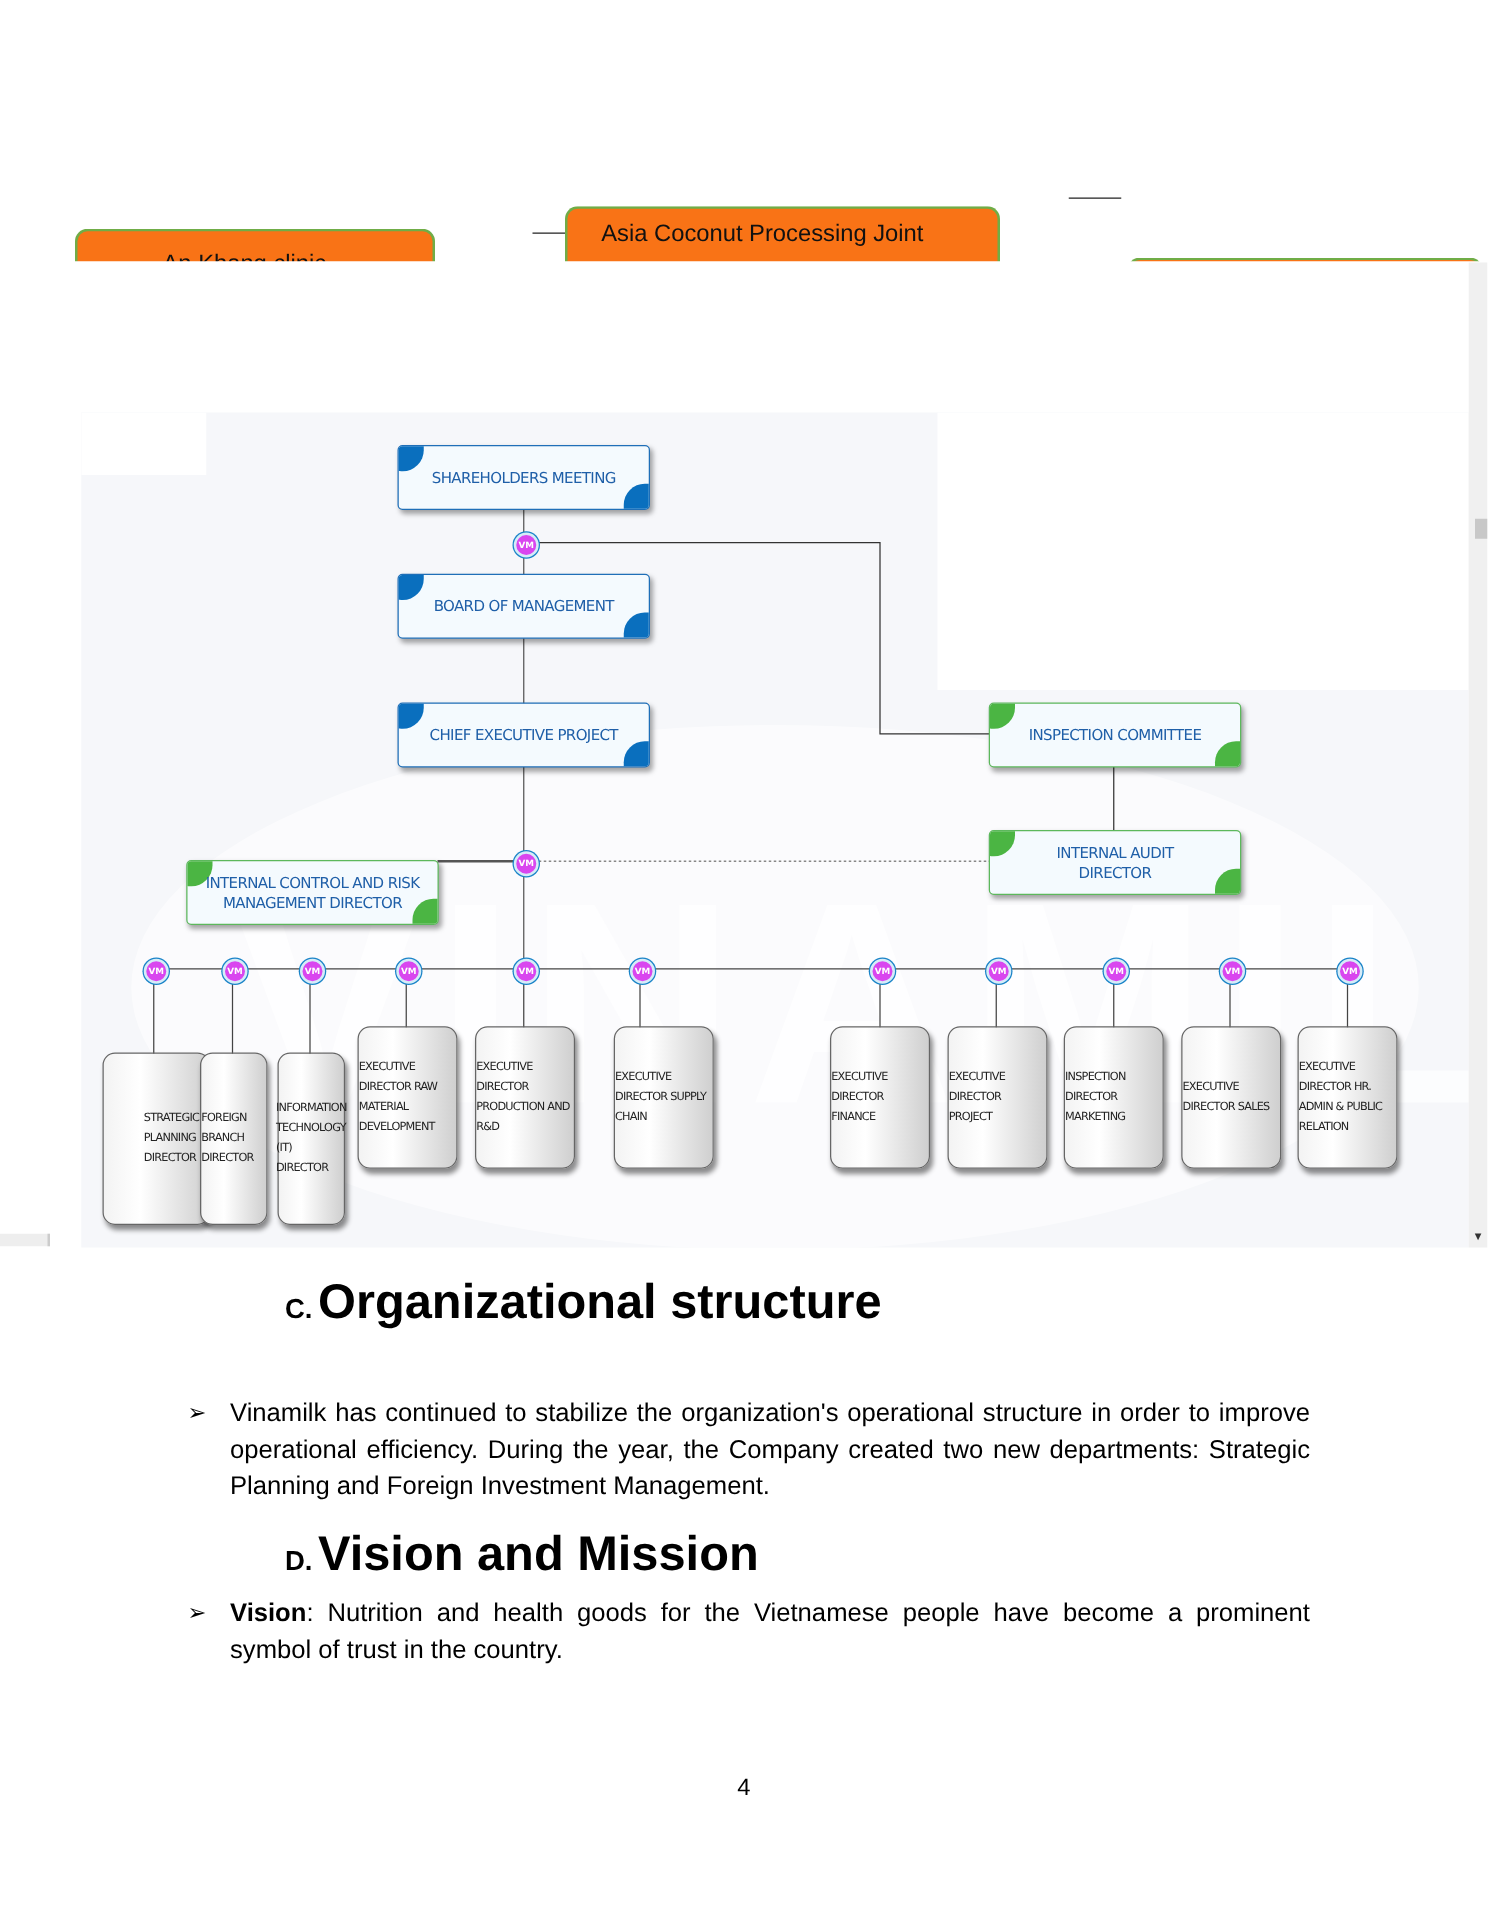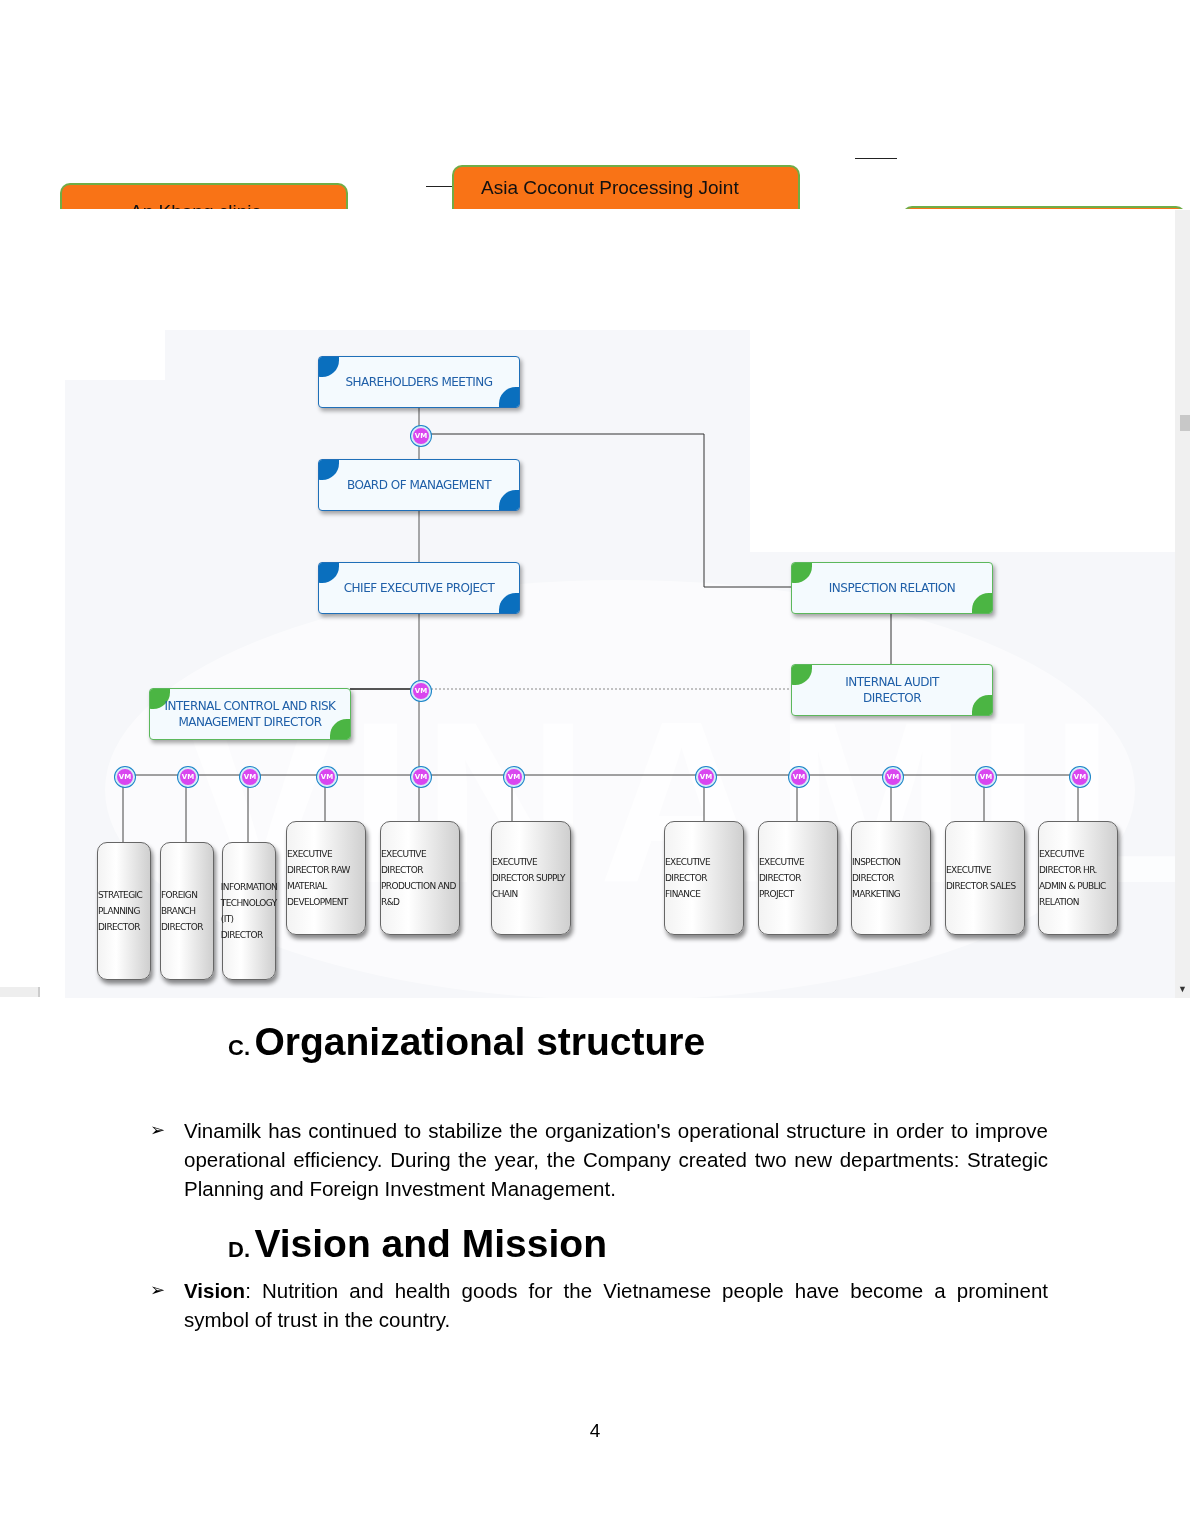--- a/index.html
+++ b/index.html
@@ -125,21 +125,21 @@
   <span>BOARD OF MANAGEMENT</span>
 </div>
 <div class="top-box blue" style="left:318px;top:562px;">
   <div class="c1"></div>
     <div class="c2"></div>
   <span>CHIEF EXECUTIVE PROJECT</span>
 </div>
 <div class="top-box green" style="left:791px;top:562px;">
   <div class="c1"></div>
     <div class="c2"></div>
-  <span>INSPECTION RELATION</span>
+  <span>INSPECTION COMMITTEE</span>
 </div>
 <div class="top-box green" style="left:149px;top:664px;margin-top:24px;">
   <div class="c1"></div>
     <div class="c2"></div>
   <span>INTERNAL CONTROL AND RISK MANAGEMENT DIRECTOR</span>
 </div>
 <div class="top-box green" style="left:791px;top:664px;">
   <div class="c1"></div>
     <div class="c2"></div>
   <span style="padding:0 50px;">INTERNAL AUDIT DIRECTOR</span>
@@ -152,21 +152,21 @@
 <div class="node" style="left:240px;top:767px;">VM</div>
 <div class="node" style="left:317px;top:767px;">VM</div>
 <div class="node" style="left:411px;top:767px;">VM</div>
 <div class="node" style="left:504px;top:767px;">VM</div>
 <div class="node" style="left:696px;top:767px;">VM</div>
 <div class="node" style="left:789px;top:767px;">VM</div>
 <div class="node" style="left:883px;top:767px;">VM</div>
 <div class="node" style="left:976px;top:767px;">VM</div>
 <div class="node" style="left:1070px;top:767px;">VM</div>
 
-<div class="dir-box tall" style="left:97px;top:842px;">STRATEGIC PLANNING DIRECTOR</div>
+<div class="dir-box tall" style="left:82px;top:842px;padding-left:32px;">STRATEGIC PLANNING DIRECTOR</div>
 <div class="dir-box tall" style="left:160px;top:842px;">FOREIGN BRANCH DIRECTOR</div>
 <div class="dir-box tall" style="left:222px;top:842px;">INFORMATION TECHNOLOGY (IT) DIRECTOR</div>
 <div class="dir-box" style="left:286px;top:821px;">EXECUTIVE DIRECTOR RAW MATERIAL DEVELOPMENT</div>
 <div class="dir-box" style="left:380px;top:821px;">EXECUTIVE DIRECTOR PRODUCTION AND R&amp;D</div>
 <div class="dir-box" style="left:473px;top:821px;margin-left:18px;">EXECUTIVE DIRECTOR SUPPLY CHAIN</div>
 <div class="dir-box" style="left:664px;top:821px;">EXECUTIVE DIRECTOR FINANCE</div>
 <div class="dir-box" style="left:758px;top:821px;">EXECUTIVE DIRECTOR PROJECT</div>
 <div class="dir-box" style="left:851px;top:821px;">INSPECTION DIRECTOR MARKETING</div>
 <div class="dir-box" style="left:945px;top:821px;">EXECUTIVE DIRECTOR SALES</div>
 <div class="dir-box" style="left:1038px;top:821px;">EXECUTIVE DIRECTOR HR. ADMIN &amp; PUBLIC RELATION</div>

